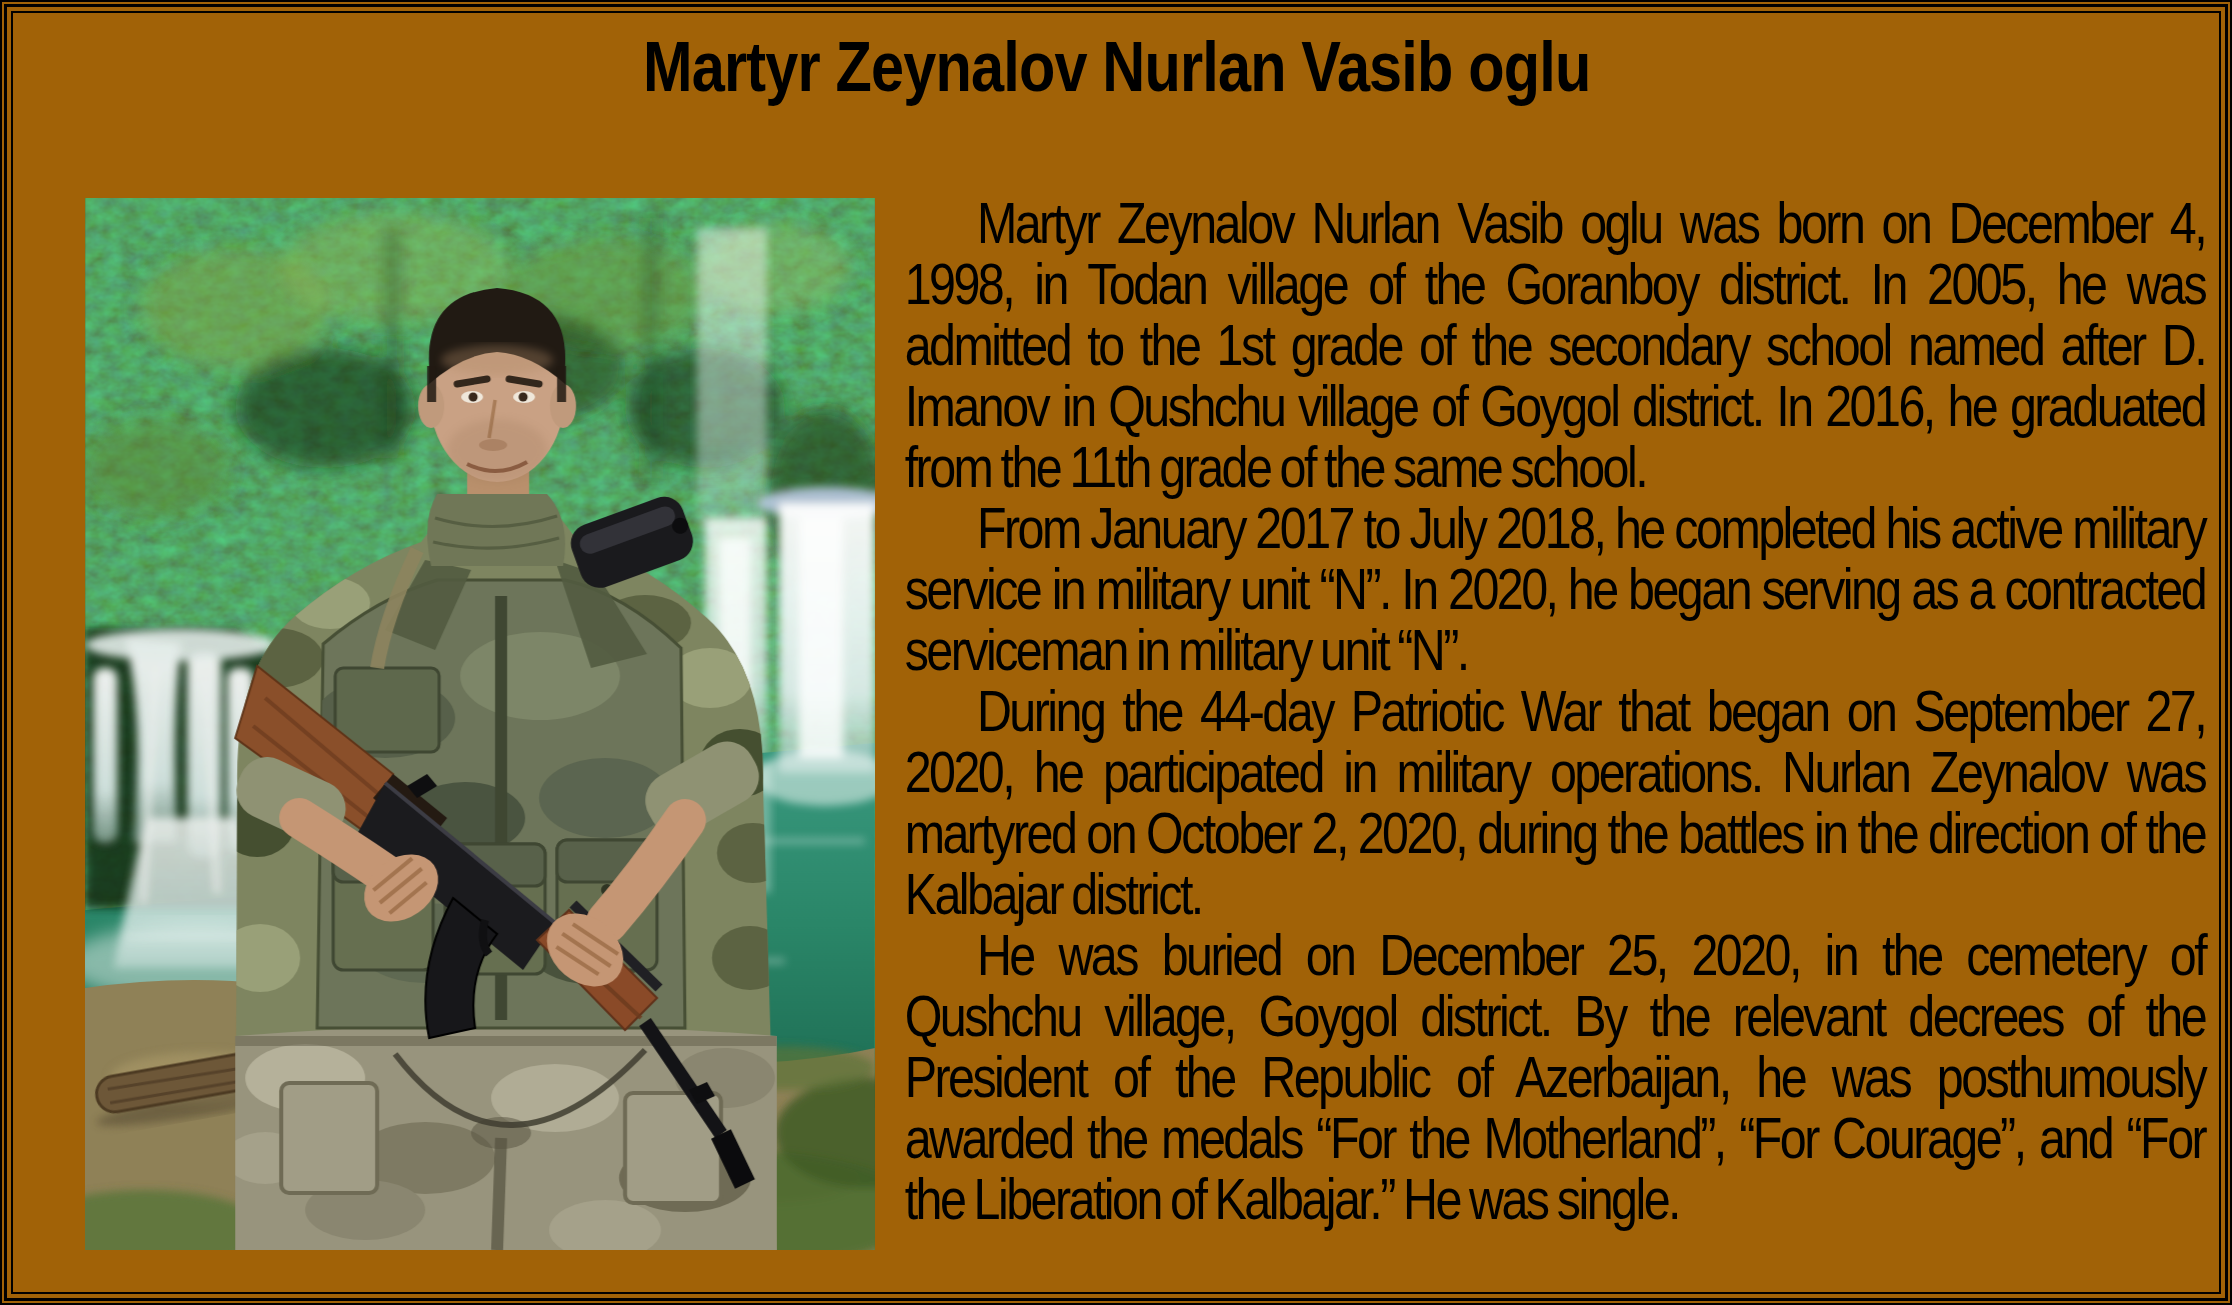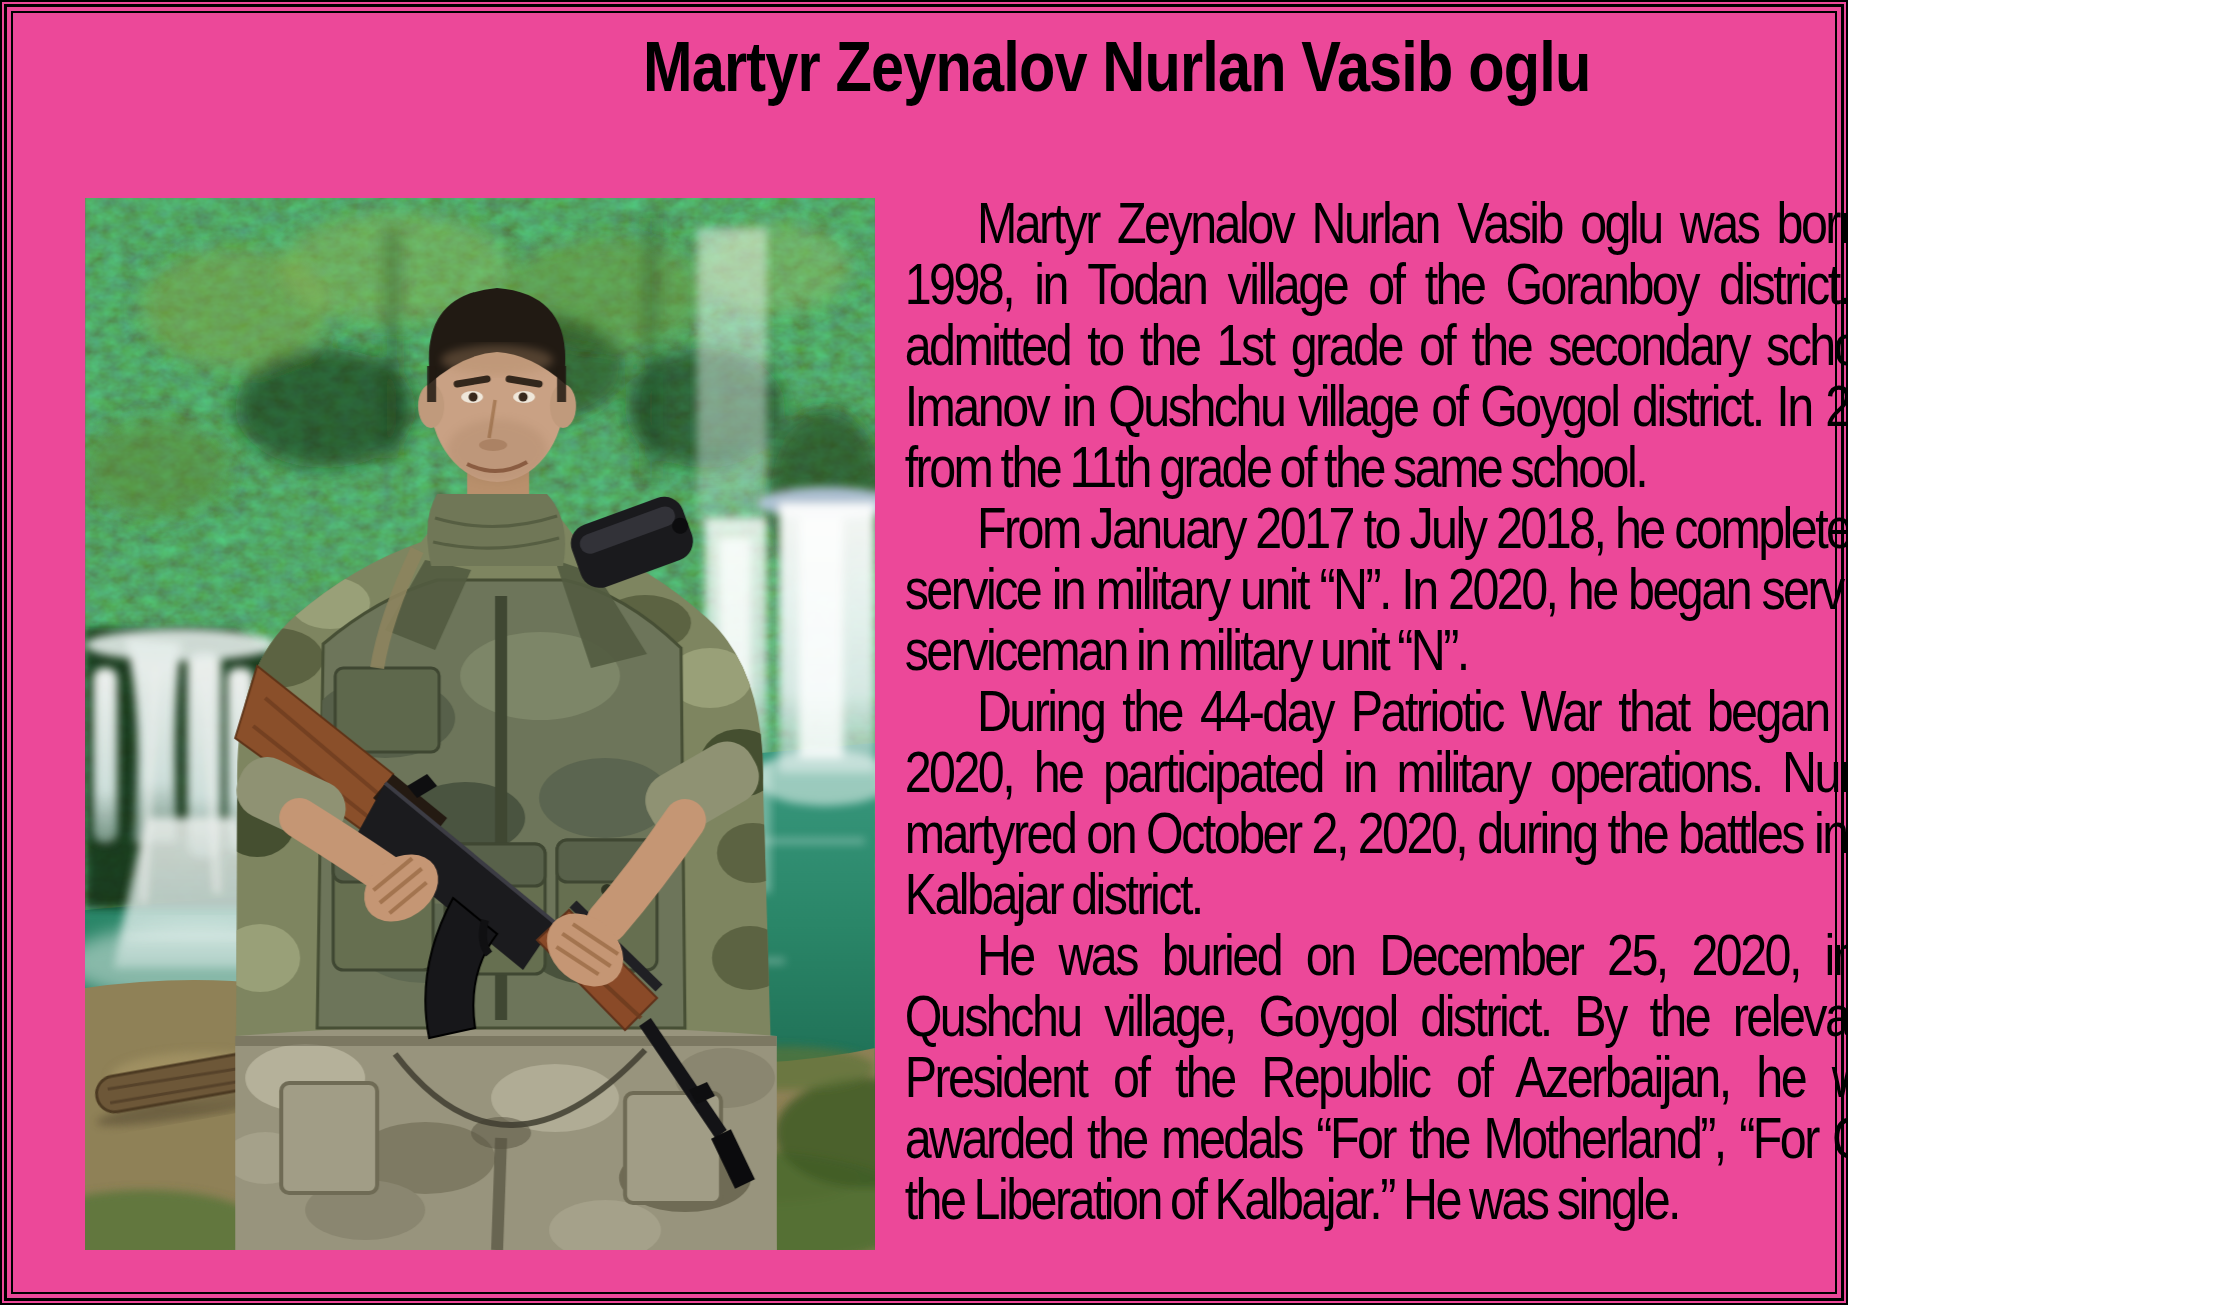--- a/index.html
+++ b/index.html
@@ -1,17 +1,17 @@
 <!DOCTYPE html>
 <html><head>
 <meta charset="utf-8">
 <style>
   html,body{margin:0;padding:0;background:#fff;}
   body{width:2232px;height:1305px;font-family:"Liberation Sans",sans-serif;color:#000;}
-  .page{position:relative;width:1848px;height:1305px;background:#ec4899;overflow:hidden;}
+  .page{position:relative;width:2232px;height:1305px;background:#a16207;overflow:hidden;}
   .frame{position:absolute;pointer-events:none;z-index:50;}
   .frame-outer{inset:0;border:2px solid #000;}
   .frame-mid{inset:4px;border:3px solid #000;}
   .frame-inner{inset:11px;border:2px solid #000;}
   .content{
     position:absolute;left:13px;top:13px;width:2595px;height:1279px;
     box-sizing:border-box;padding:0 16px 0 18px;
     transform:scaleX(0.85);transform-origin:0 0;
   }
   h1.title{

